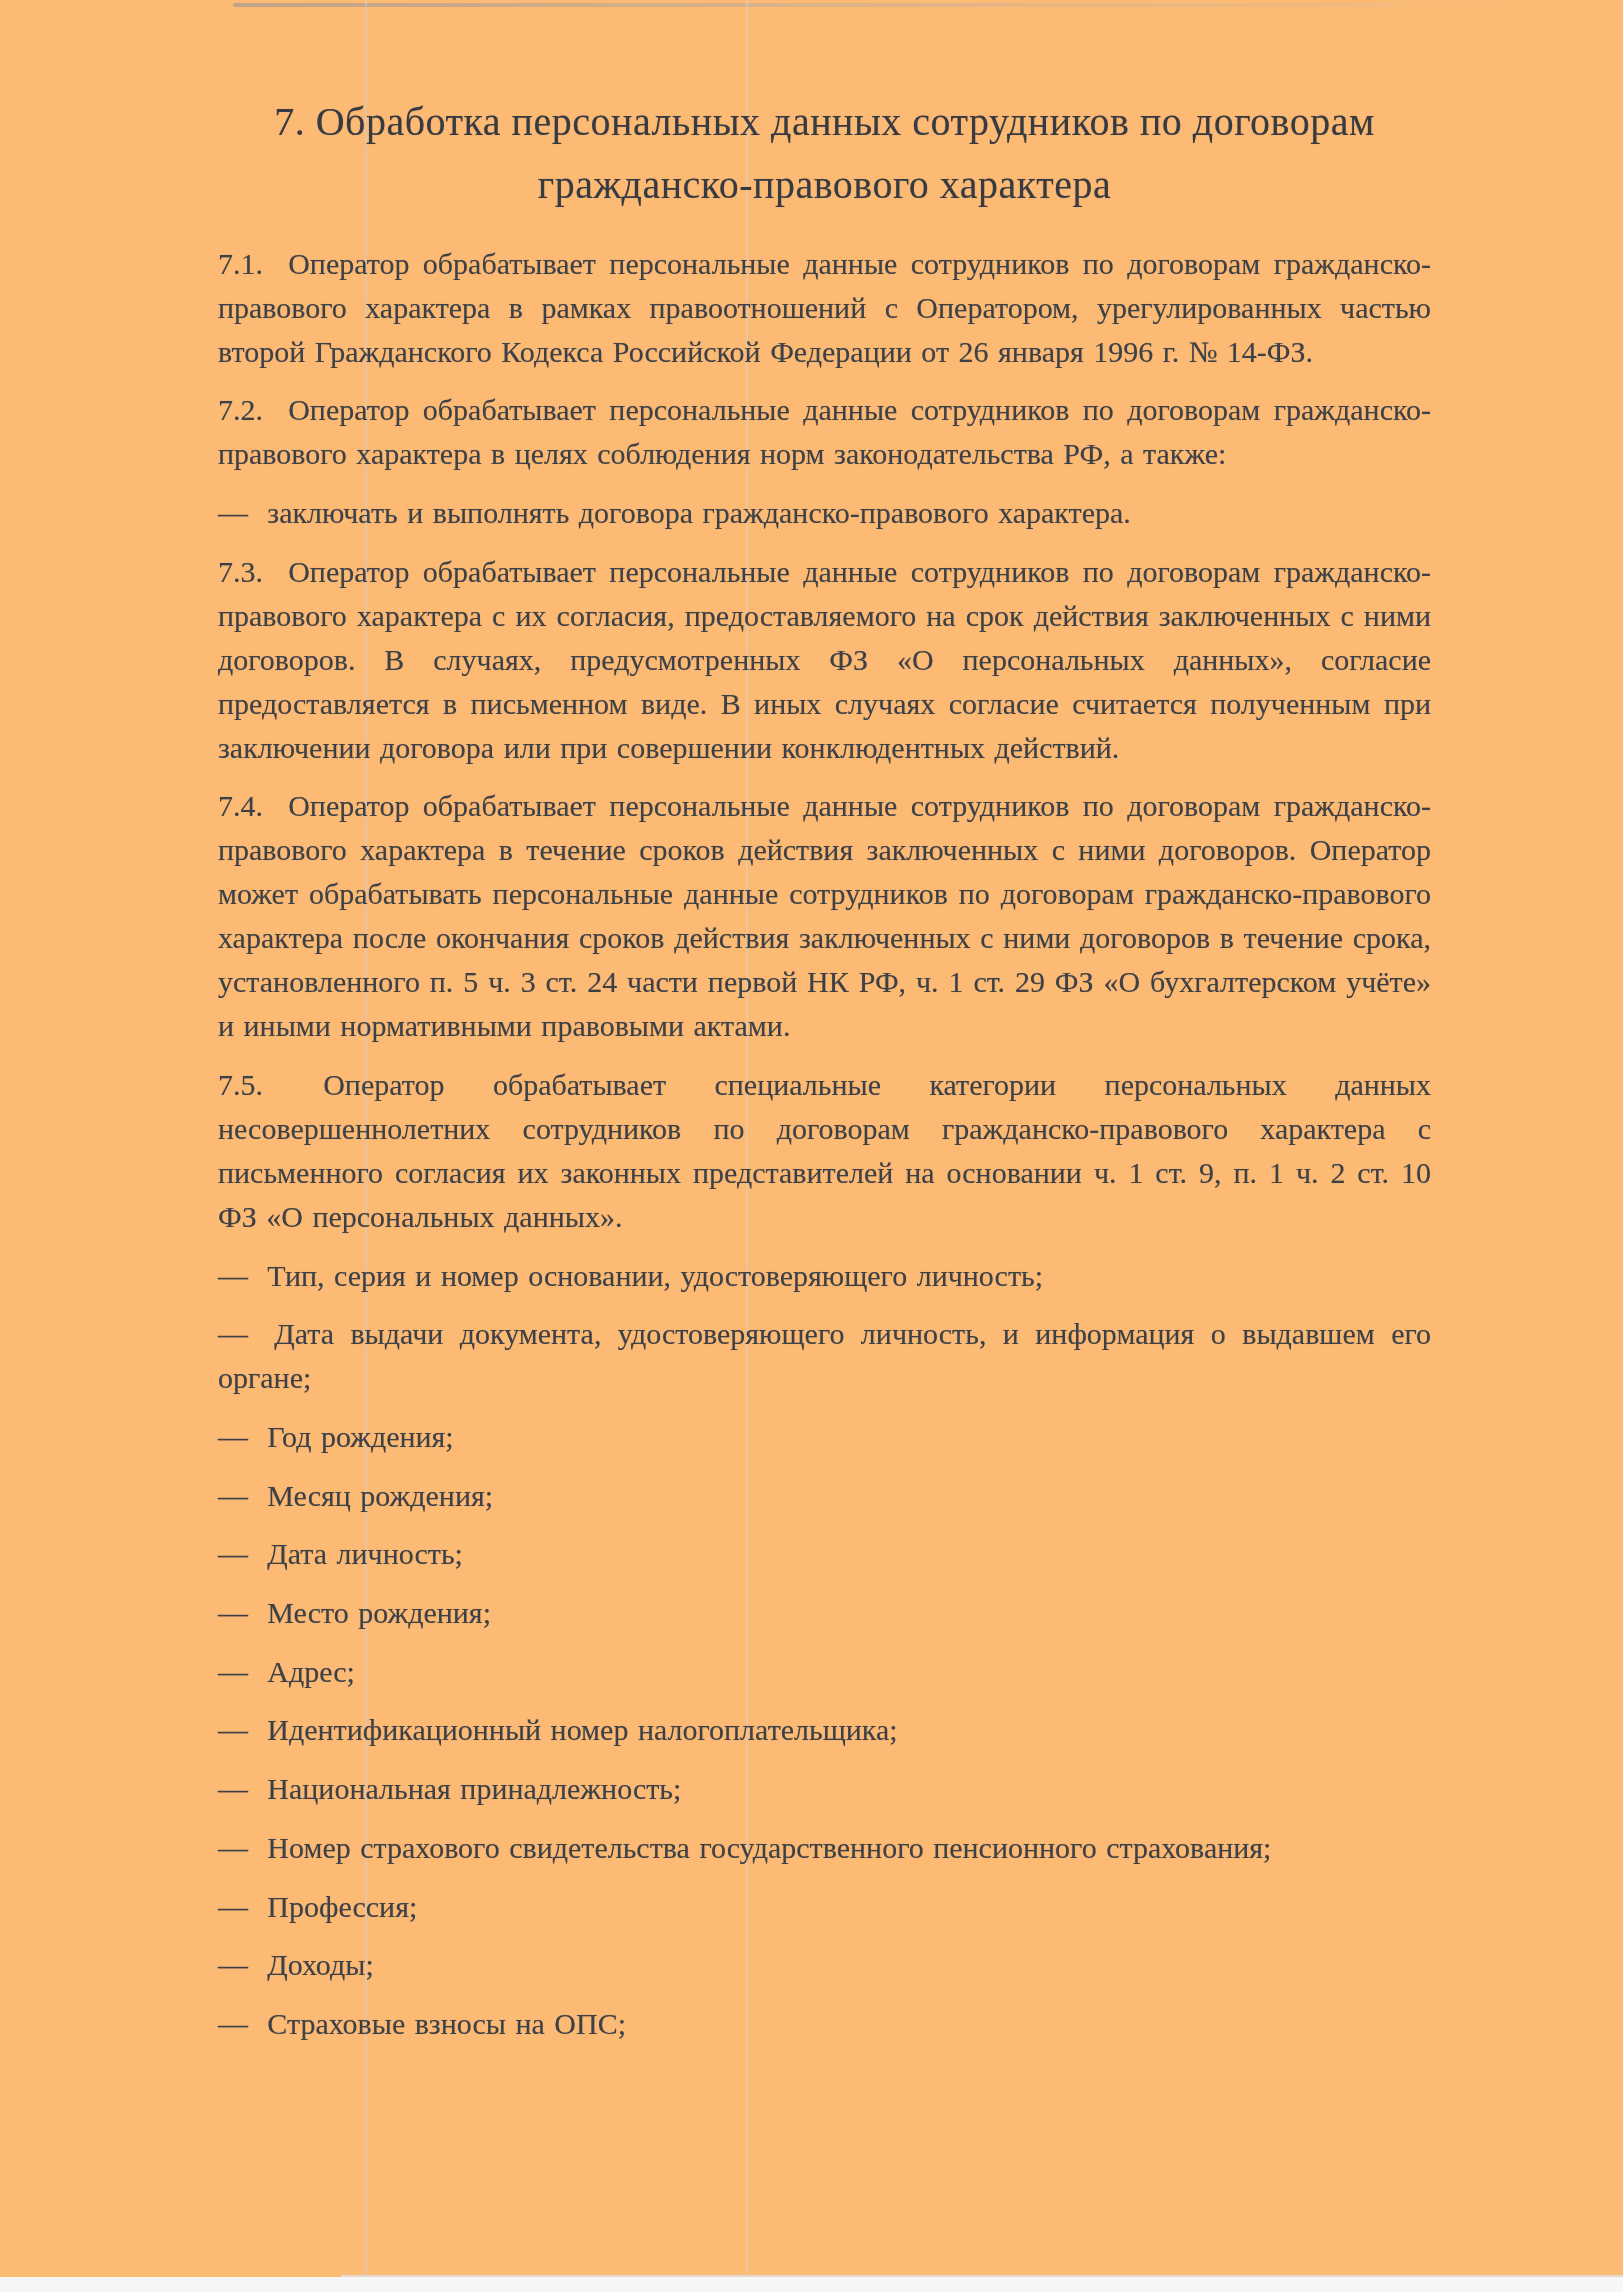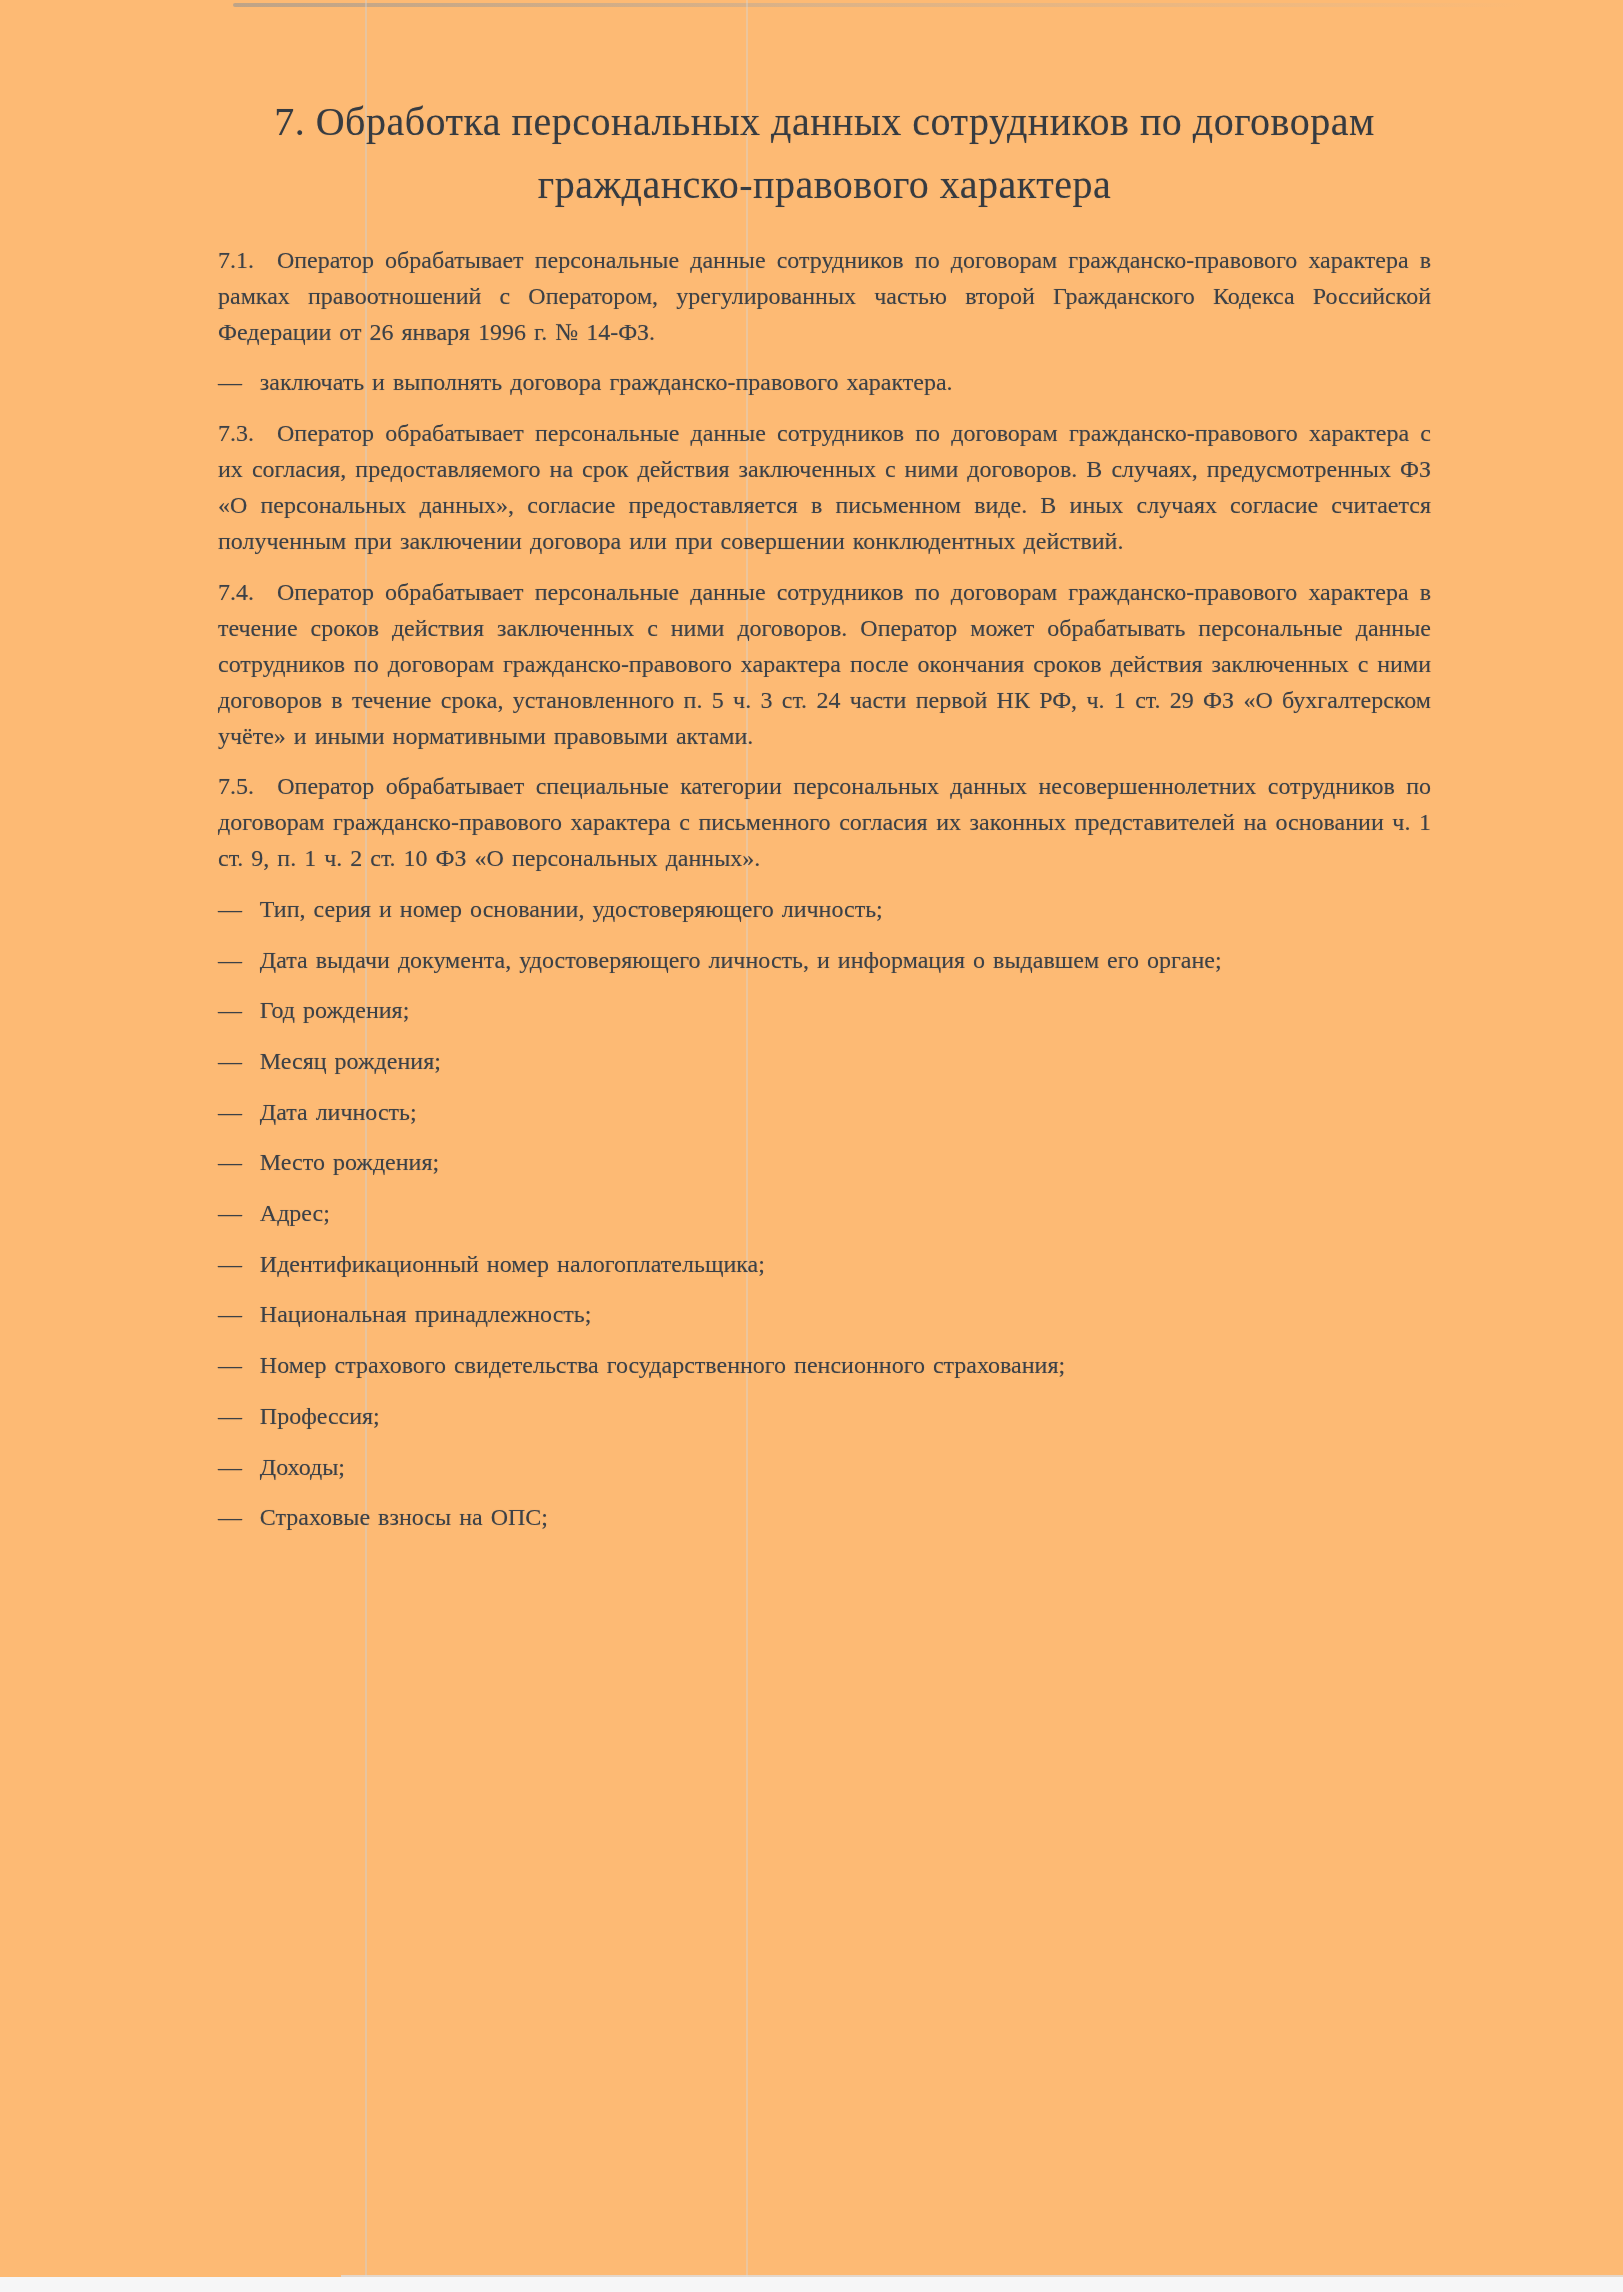--- a/index.html
+++ b/index.html
@@ -59,22 +59,22 @@
     font-size: 40px;
     font-weight: normal;
     text-align: center;
     line-height: 63px;
     margin: 0 0 25.5px 0;
     letter-spacing: 0.5px;
     color: #363b41;
   }
   .heading .hline { display: block; }
   .para, .list-item {
-    font-size: 24px;
-    line-height: 36px;
+    font-size: 30px;
+    line-height: 44px;
     text-align: justify;
     margin: 0 0 14.7px 0;
     word-spacing: 2px;
   }
   .clause-num { padding-right: 11.8px; }
   .list-marker { padding-right: 9.8px; }
 </style>
 </head>
 <body>
 
@@ -91,20 +91,24 @@
     <h1 class="heading">
       <span class="hline">7. Обработка персональных данных сотрудников по договорам</span>
       <span class="hline">гражданско-правового характера</span>
     </h1>
 
     <p class="para">
       <span class="clause-num">7.1.</span>
       <span class="clause-text">Оператор обрабатывает персональные данные сотрудников по договорам гражданско-правового характера в рамках правоотношений с Оператором, урегулированных частью второй Гражданского Кодекса Российской Федерации от 26 января 1996 г. № 14-ФЗ.</span>
     </p>
 
+    <p class="para">
+      <span class="clause-num">7.2.</span>
+      <span class="clause-text">Оператор обрабатывает персональные данные сотрудников по договорам гражданско-правового характера в целях соблюдения норм законодательства РФ, а также:</span>
+    </p>
 
     <p class="para">
       <span class="list-marker">—</span>
       <span class="clause-text">заключать и выполнять договора гражданско-правового характера.</span>
     </p>
 
     <p class="para">
       <span class="clause-num">7.3.</span>
       <span class="clause-text">Оператор обрабатывает персональные данные сотрудников по договорам гражданско-правового характера с их согласия, предоставляемого на срок действия заключенных с ними договоров. В случаях, предусмотренных ФЗ «О персональных данных», согласие предоставляется в письменном виде. В иных случаях согласие считается полученным при заключении договора или при совершении конклюдентных действий.</span>
     </p>

